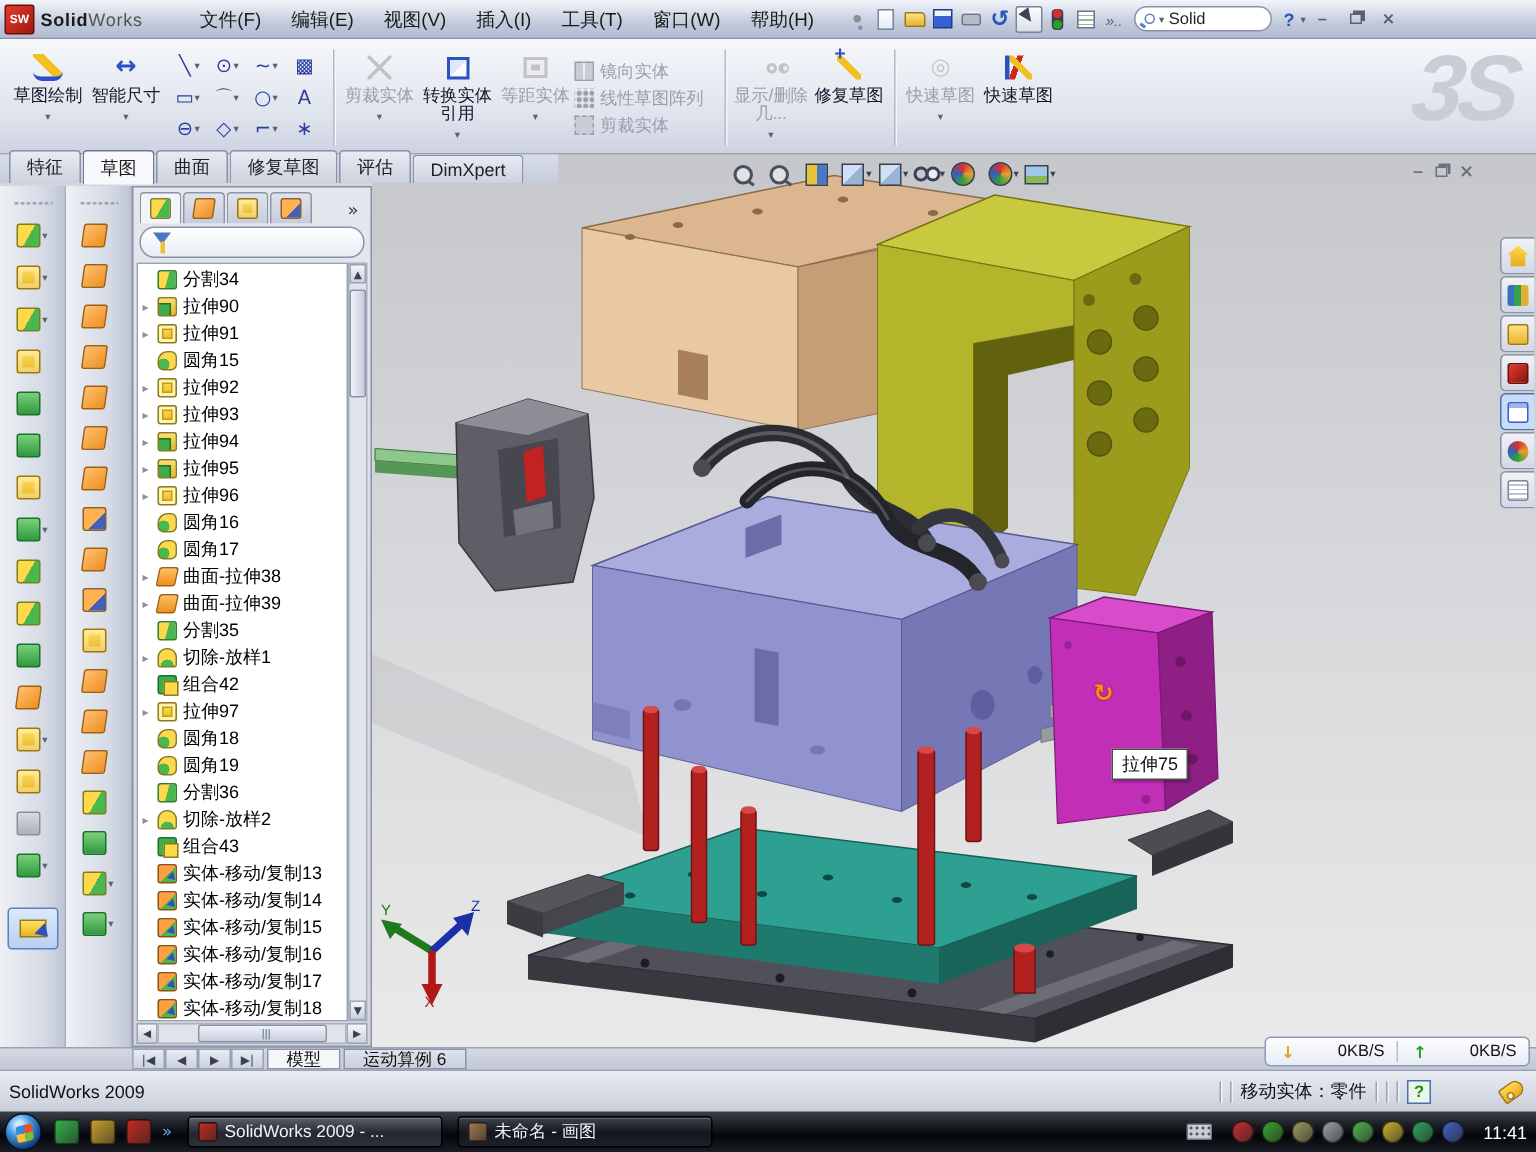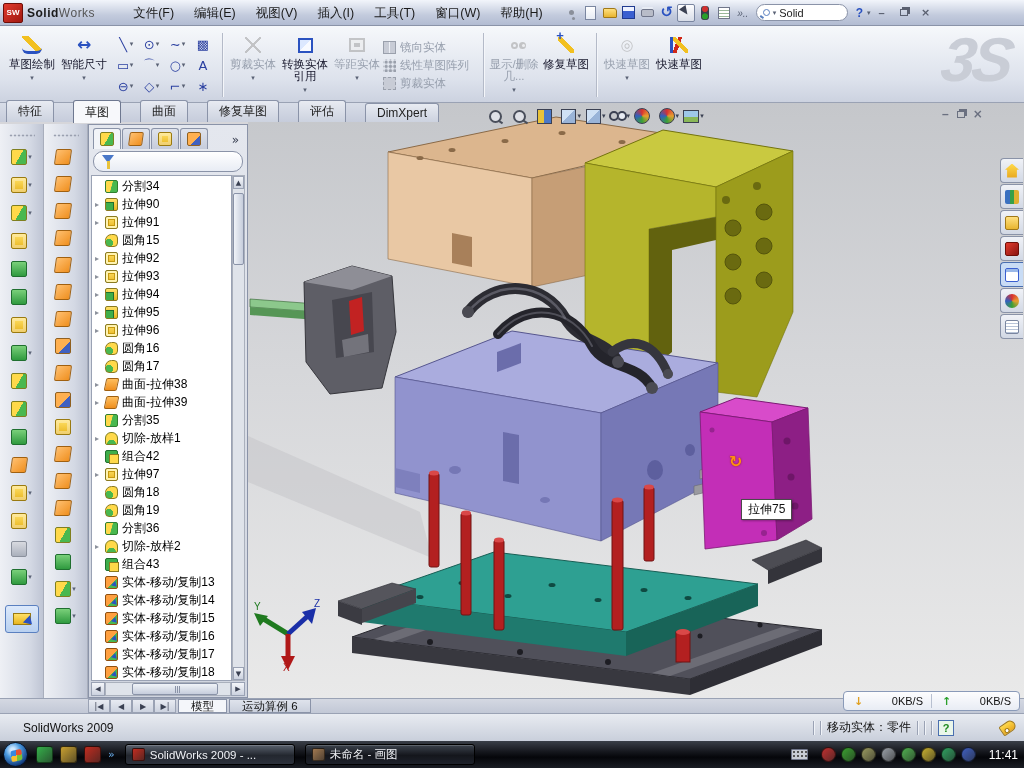--- a/index.html
+++ b/index.html
@@ -63,21 +63,21 @@
 .sg .g{min-width:13px;text-align:center}
 .sg[data-caret="true"]::after{content:"▾";font-size:7px;color:#5a6275}
 .stack3{display:flex;flex-direction:column;justify-content:center;gap:3px;width:96px}
 .srow{display:flex;align-items:center;gap:4px;color:#98a0ae;font-size:11.5px;white-space:nowrap}
 .srow .si{width:13px;height:13px;flex:0 0 auto}
 .si[data-kind="mirror-s"]{background:linear-gradient(90deg,#c8ccd6 45%,transparent 45% 55%,#c8ccd6 55%);border:1px solid #9aa0ac}
 .si[data-kind="pattern-s"]{background:radial-gradient(#9aa0ac 1.4px,transparent 2px) 1px 1px/4.3px 4.3px}
 .si[data-kind="move-s"]{background:#c8ccd6;border:1px dashed #9aa0ac}
 
 #tabrow{left:0;top:103px;width:372px;height:19px;background:linear-gradient(#d8dde8,#c6ccdb);display:flex;align-items:flex-end;padding-left:6px;z-index:35}
-.ctab{padding:2px 11px 2px 11px;margin-right:19px;font-size:12px;color:#222;background:linear-gradient(#e8ebf2,#ccd2df);border:1px solid #8a93a8;border-bottom:none;border-radius:3px 3px 0 0;white-space:nowrap}
+.ctab{padding:2px 11px 2px 11px;margin-right:1px;font-size:12px;color:#222;background:linear-gradient(#e8ebf2,#ccd2df);border:1px solid #8a93a8;border-bottom:none;border-radius:3px 3px 0 0;white-space:nowrap}
 .ctab[data-active="true"]{background:#f7f8fb;padding-top:3px;position:relative;top:1px;border-color:#6e7890}
 
 #viewport{left:248px;top:103px;width:776px;height:595px;z-index:1;background:linear-gradient(180deg,#c5c7cb,#d6d7da 45%,#e9e9e9)}
 #viewport svg{display:block;width:100%;height:100%}
 #hud{left:486px;top:105px;height:22px;display:flex;align-items:center;gap:3px;z-index:6}
 .hudi{width:18px;height:18px;border-radius:3px;position:relative;display:flex;align-items:center;justify-content:center}
 .hudi[data-kind="magnifier"]::before{content:"";width:9px;height:9px;border:2px solid #4a4f5c;border-radius:50%;background:rgba(240,242,248,.6)}
 .hudi[data-kind="magnifier"]::after{content:"";position:absolute;width:5px;height:2px;background:#4a4f5c;right:1px;bottom:2px;transform:rotate(35deg)}
 .hudi[data-kind="section"]::before{content:"";width:13px;height:13px;background:linear-gradient(90deg,#e8c23a 50%,#4a78c8 50%);border:1px solid #3a4052}
 .hudi[data-kind="cube"]::before{content:"";width:13px;height:13px;background:linear-gradient(135deg,#cfe0f4 50%,#9ab4d8 50%);border:1px solid #3a4052}
@@ -158,21 +158,21 @@
 #hthumb::before{content:"";width:1px;height:7px;background:#8a93a8;box-shadow:2px 0 0 #8a93a8,4px 0 0 #8a93a8}
 #splitbtn{left:238px;top:384px;width:10px;height:26px;background:linear-gradient(#e6e9f0,#c6ccdb);border:1px solid #8a93a8;border-radius:0 3px 3px 0;z-index:9;display:flex;align-items:center;justify-content:center;color:#2a52c0;font-size:7px}
 
 #docbar{left:0;top:698px;width:1024px;height:15px;background:linear-gradient(#d4d8e2,#c2c8d6);border-top:1px solid #9aa2b4;display:flex;align-items:stretch;z-index:24}
 #docnav{display:flex;margin-left:88px}
 .navb{width:22px;border:1px solid #9aa2b4;background:linear-gradient(#e8ebf2,#ccd2df);display:flex;align-items:center;justify-content:center;font-size:8px;color:#3a4052}
 .dtab{padding:0 12px;display:flex;align-items:center;font-size:11.5px;border:1px solid #8a93a8;background:linear-gradient(#dfe3ec,#c9cfdc);margin-left:2px}
 .dtab[data-active="true"]{background:#f4f6fa}
 
 #statusbar{left:0;top:713px;width:1024px;height:28px;background:linear-gradient(#e8ebf1,#c9cfdb);border-top:1px solid #9aa2b4;display:flex;align-items:center;z-index:24}
-#statusbar .app{margin-left:23px;font-size:12px}
+#statusbar .app{margin-left:6px;font-size:12px}
 #statusbar .right{margin-left:auto;display:flex;align-items:center;gap:6px;margin-right:8px}
 .ssep{width:1px;height:14px;background:#9aa2b4;box-shadow:1px 0 0 #f0f3f8}
 .qbadge{width:16px;height:16px;border:1px solid #4a6fb0;background:#eaf6ea;color:#1f8a1f;font-weight:bold;display:flex;align-items:center;justify-content:center;font-size:11px}
 .tagicon{width:16px;height:11px;background:linear-gradient(#ffd94a,#e8a820);border:1px solid #a07818;border-radius:2px 6px 6px 2px;transform:rotate(-35deg);position:relative;margin-left:40px}
 .tagicon::after{content:"";position:absolute;left:2px;top:3.5px;width:3px;height:3px;border-radius:50%;background:#fff;border:1px solid #a07818}
 
 #netwidget{left:843px;top:691px;width:177px;height:20px;background:linear-gradient(#fdfdfe,#e8ecf4);border:1px solid #8a9ab8;border-radius:4px;display:flex;align-items:center;z-index:28;font-size:11px}
 #netwidget .half{flex:1;display:flex;align-items:center;justify-content:space-between;padding:0 8px 0 10px}
 #netwidget .dn{color:#e0a020;font-weight:bold}
 #netwidget .up{color:#2aa02a;font-weight:bold}

